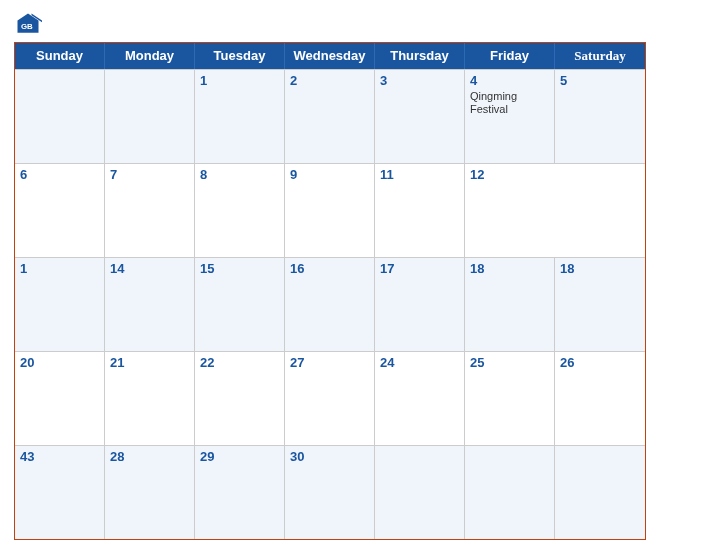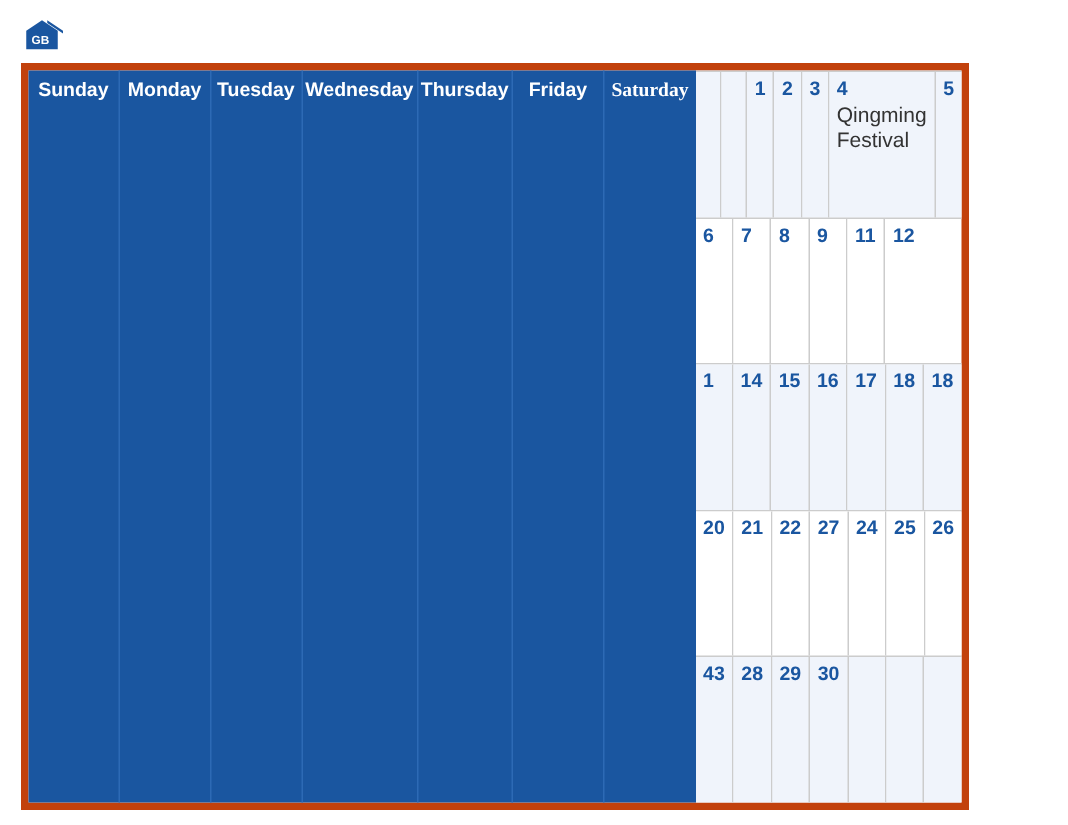--- a/index.html
+++ b/index.html
@@ -57,22 +57,22 @@
     }
     .country {
       font-size: 14px;
       color: #333;
       min-width: 50px;
       text-align: right;
     }
     .calendar {
       flex: 1;
       display: flex;
-      flex-direction: row;
-      border: 5px solid #c2410c;
+      flex-direction: column;
+      border: 1px solid #c2410c;
     }
     .calendar-header-row {
       display: grid;
       grid-template-columns: repeat(7, 1fr);
       background: #1a56a0;
     }
     .calendar-header-cell {
       color: #fff;
       text-align: center;
       font-size: 13px;
@@ -109,21 +109,21 @@
     .calendar-cell.empty {
       background: #fff;
     }
     .day-number {
       font-size: 13px;
       color: #1a56a0;
       font-weight: bold;
       margin-bottom: 2px;
     }
     .event-text {
-      font-size: 14px;
+      font-size: 11px;
       color: #333;
       line-height: 1.2;
     }
     .week-row-shaded .calendar-cell {
       background: #f0f4fb;
     }
   </style>
 </head>
 <body>
 

